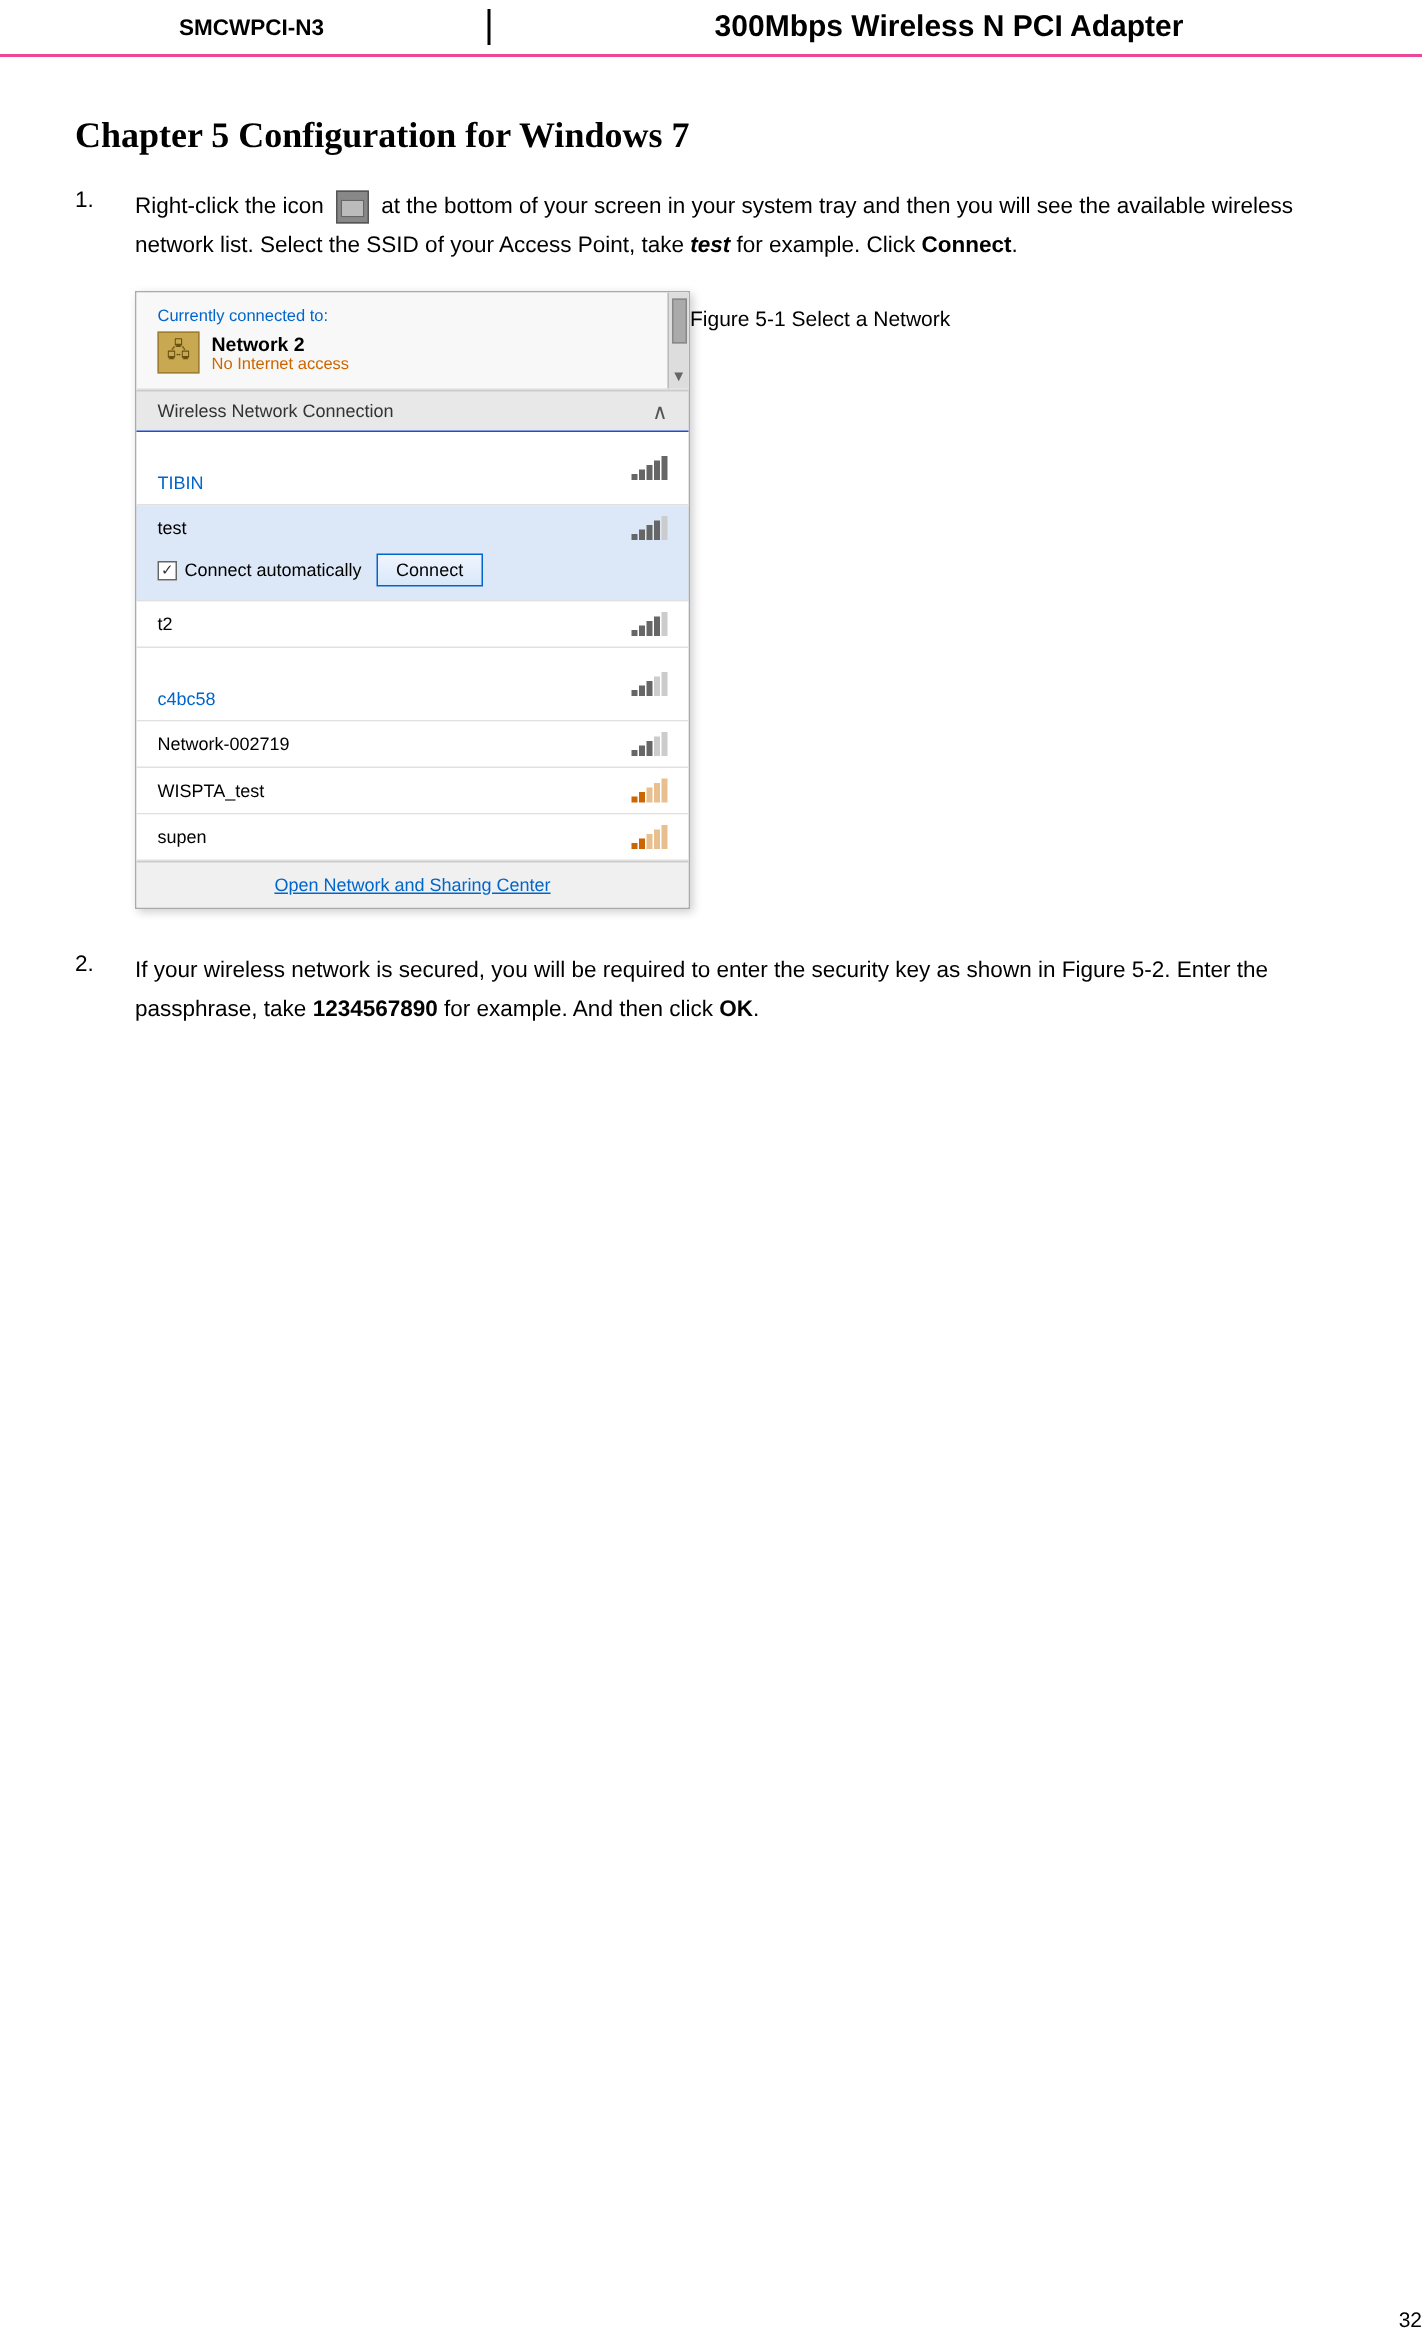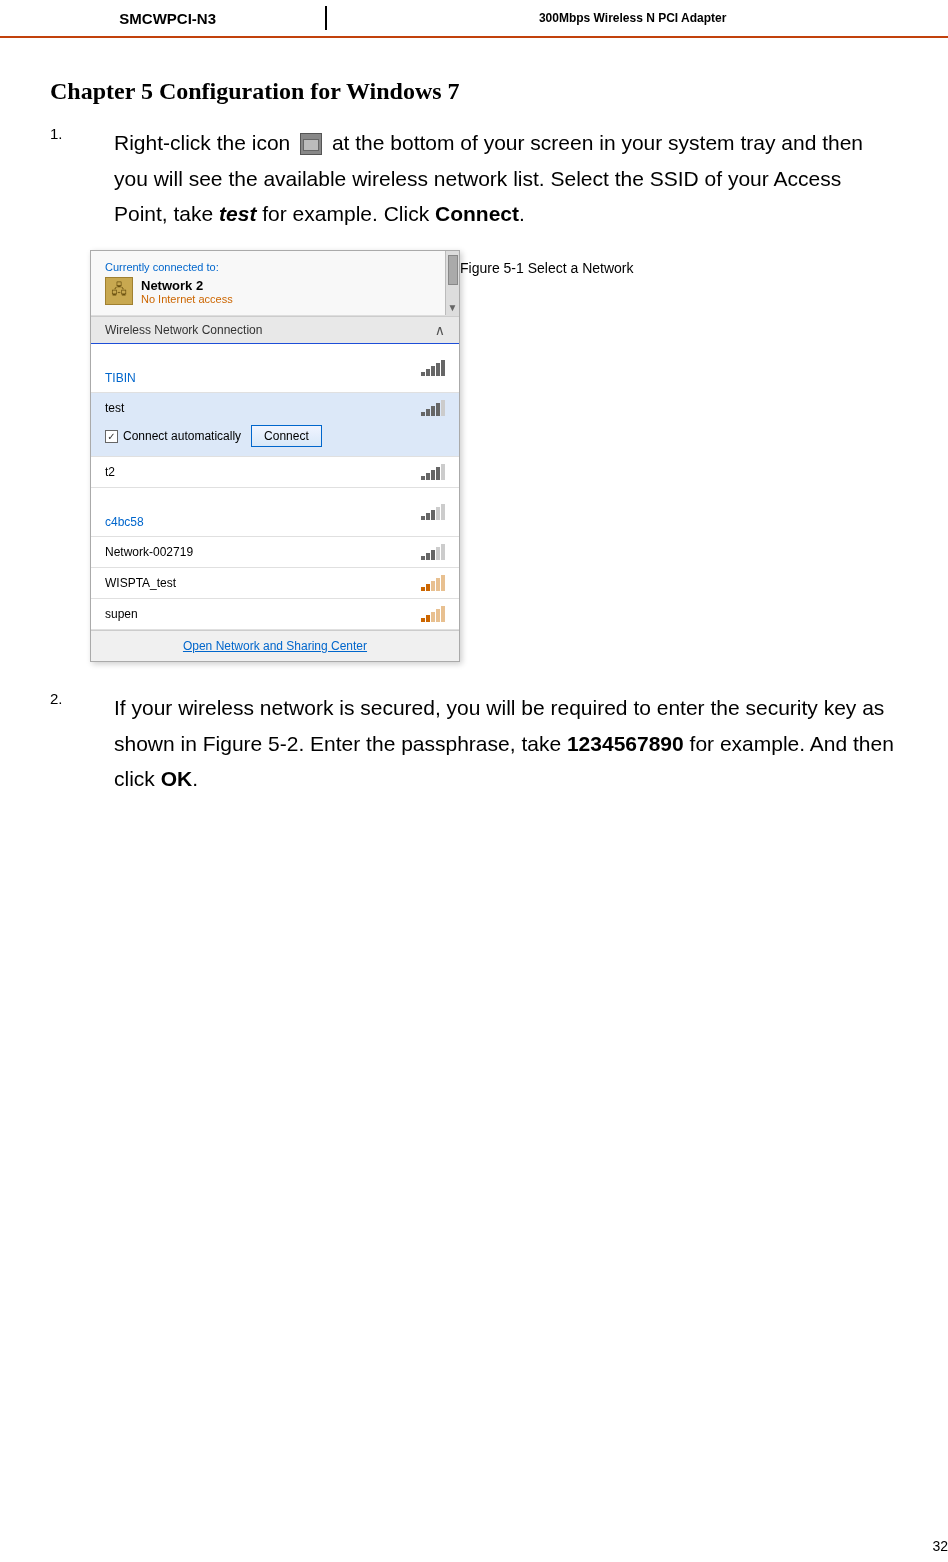--- a/index.html
+++ b/index.html
@@ -11,33 +11,33 @@
       font-family: Arial, sans-serif;
       font-size: 15px;
       color: #000;
       position: relative;
     }
 
     
     .header-bar {
       display: flex;
       align-items: center;
-      border-bottom: 2px solid #c2410c;
+      border-bottom: 2px solid #ec4899;
       padding: 6px 20px;
       margin-bottom: 0;
     }
     .header-model {
       font-weight: bold;
       font-size: 15px;
       flex: 1;
       text-align: center;
     }
     .header-product {
       font-weight: bold;
-      font-size: 12px;
+      font-size: 20px;
       flex: 2;
       text-align: center;
     }
     .header-divider {
       width: 2px;
       height: 24px;
       background: #000;
       margin: 0 10px;
     }
 
@@ -70,23 +70,22 @@
     }
     .step-num {
       font-size: 15px;
       min-width: 40px;
       padding-top: 0;
     }
     .step-content {
       flex: 1;
     }
     .step-text {
-      font-size: 21px;
+      font-size: 15px;
       line-height: 1.7;
-      margin-left: 24px;
     }
     .step-text .bold { font-weight: bold; }
     .step-text .italic-bold { font-weight: bold; font-style: italic; }
 
     
     .inline-icon {
       display: inline-block;
       width: 22px;
       height: 22px;
       background: #888;

